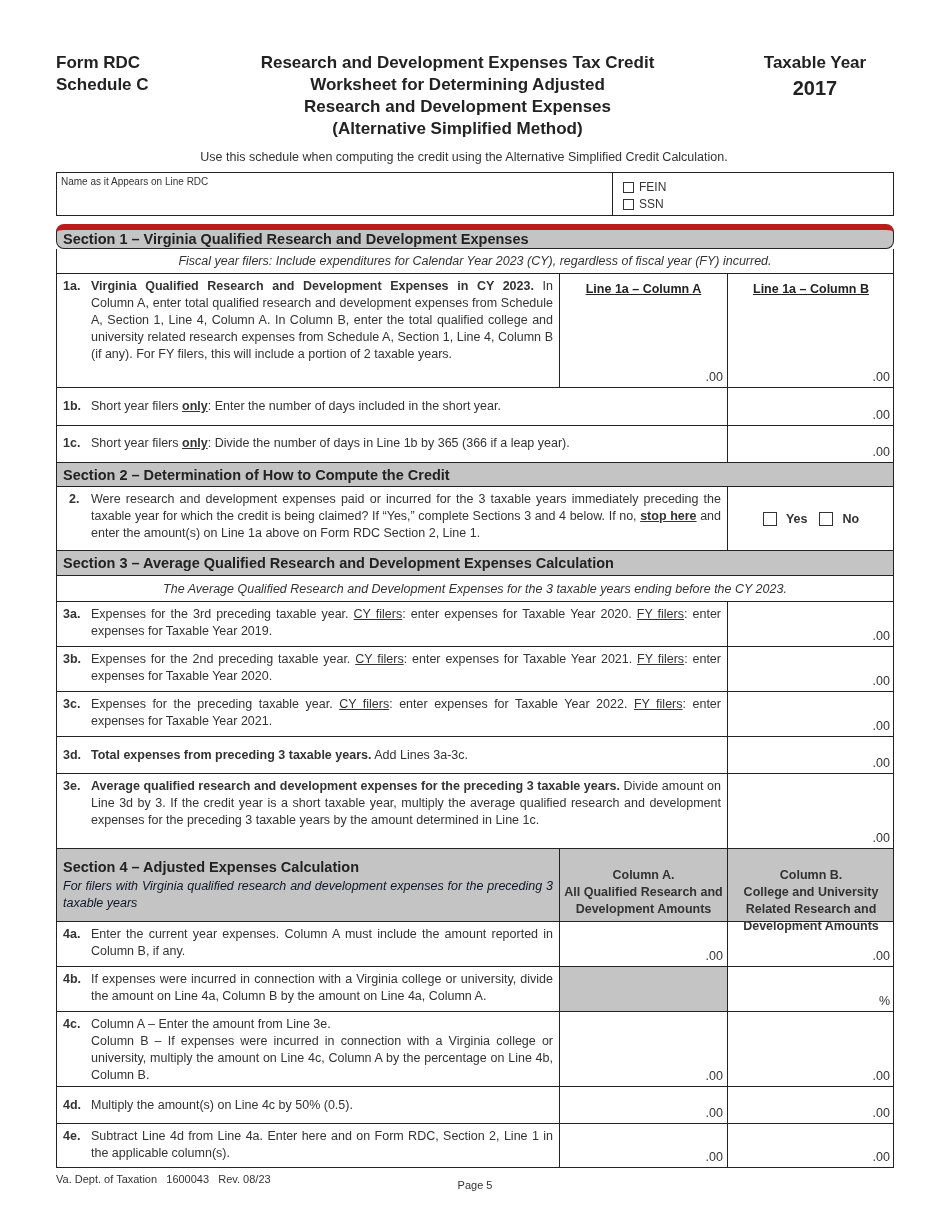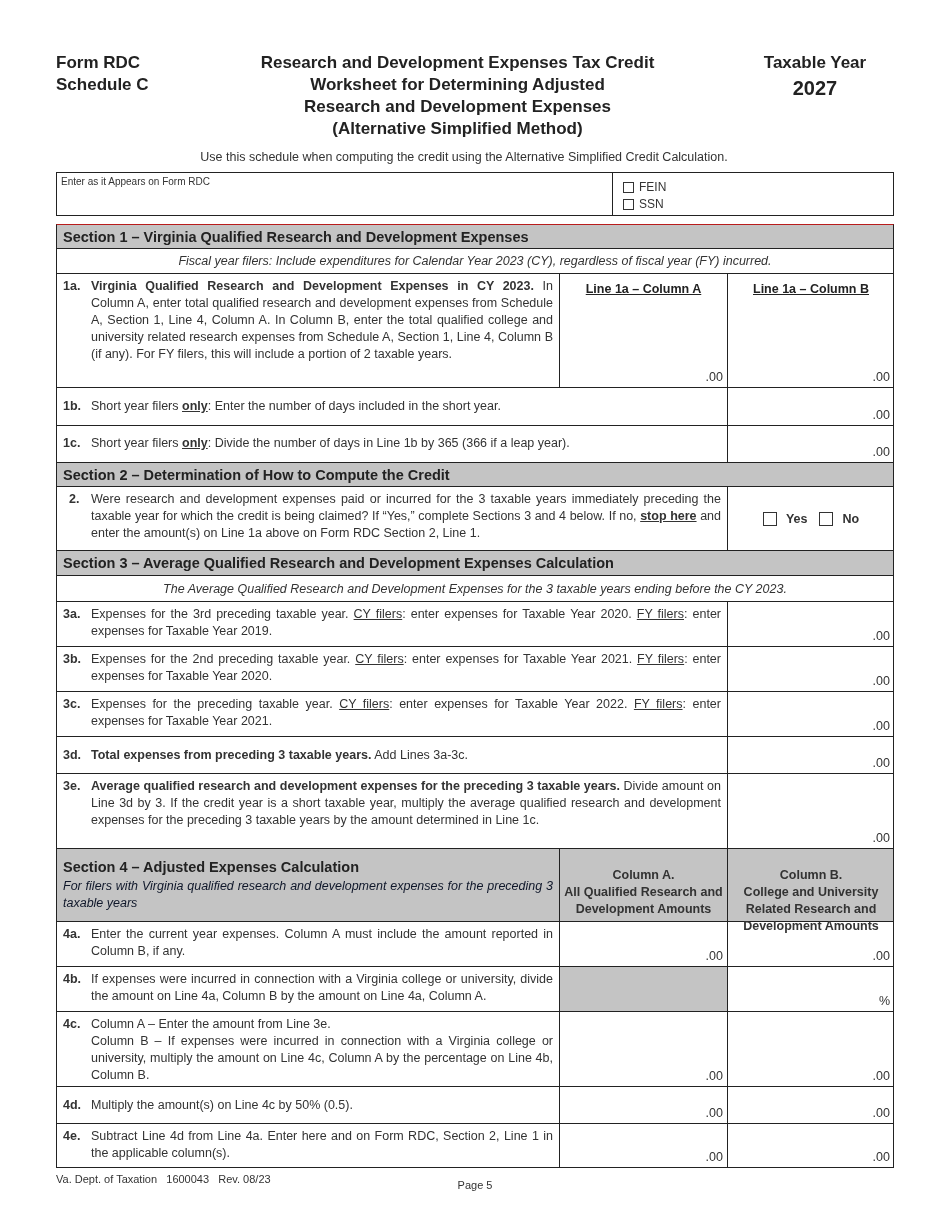--- a/index.html
+++ b/index.html
@@ -10,21 +10,21 @@
   .hdr-right .yr { font-size: 20px; line-height: 28px; }
   .usenote { position: absolute; left: 0; width: 928px; top: 150px; text-align: center; font-size: 12.5px; color: #333; }
   .namebox { position: absolute; left: 56px; top: 172px; width: 838px; height: 44px; border: 1px solid #222; }
   .namebox .lbl { position: absolute; left: 4px; top: 3px; font-size: 10px; color: #333; }
   .namebox .divider { position: absolute; left: 555px; top: 0; bottom: 0; border-left: 1px solid #222; }
   .cb-row { position: absolute; left: 566px; display: flex; align-items: center; font-size: 12px; color: #333; }
   .cb { display: inline-block; width: 11px; height: 11px; border: 1px solid #333; margin-right: 5px; background: #fff; }
   .cb.lg { width: 14px; height: 14px; }
   .tbl { position: absolute; left: 56px; top: 224px; width: 838px; }
   .row { position: absolute; left: 0; width: 838px; border: 1px solid #222; border-top: none; }
-  .row.first { border-top: 1px solid #b91c1c; }
+  .row.first { border-top: 6px solid #b91c1c; border-radius: 8px; }
   .sec { background: #c4c4c4; font-weight: bold; font-size: 14.5px; padding-left: 6px; display: flex; align-items: center; color: #222; }
   .ital { font-style: italic; font-size: 12.5px; text-align: center; display: flex; align-items: center; justify-content: center; color: #333; }
   .cell { position: absolute; top: 0; bottom: 0; }
   .desc { left: 0; width: 502px; padding: 4px 6px 0 34px; font-size: 12.5px; line-height: 17px; text-align: justify; color: #333; }
   .desc.wide { width: 670px; }
   .num { position: absolute; left: 6px; top: 4px; font-weight: bold; font-size: 12.5px; color: #333; }
   .colA { left: 502px; width: 168px; border-left: 1px solid #222; }
   .colB { left: 670px; width: 167px; border-left: 1px solid #222; }
   .amt { position: absolute; right: 4px; bottom: 3px; font-size: 12.5px; color: #333; }
   .colhead { position: absolute; left: 0; right: 0; top: 8px; text-align: center; font-weight: bold; font-size: 12.5px; text-decoration: underline; color: #222; }
@@ -47,26 +47,26 @@
   <div>Schedule C</div>
 </div>
 <div class="hdr-center">
   <div>Research and Development Expenses Tax Credit</div>
   <div>Worksheet for Determining Adjusted</div>
   <div>Research and Development Expenses</div>
   <div>(Alternative Simplified Method)</div>
 </div>
 <div class="hdr-right">
   <div>Taxable Year</div>
-  <div class="yr">2027</div>
+  <div class="yr">2017</div>
 </div>
 <div class="usenote">Use this schedule when computing the credit using the Alternative Simplified Credit Calculation.</div>
 
 <div class="namebox">
-  <div class="lbl">Enter as it Appears on Form RDC</div>
+  <div class="lbl">Name as it Appears on Line RDC</div>
   <div style="position:absolute;left:4px;top:16px;width:545px;height:24px;"></div>
   <div class="divider"></div>
   <div class="cb-row" style="top:7px;">
     <span class="cb"></span>
     <span>FEIN</span>
   </div>
   <div class="cb-row" style="top:24px;">
     <span class="cb"></span>
     <span>SSN</span>
   </div>

